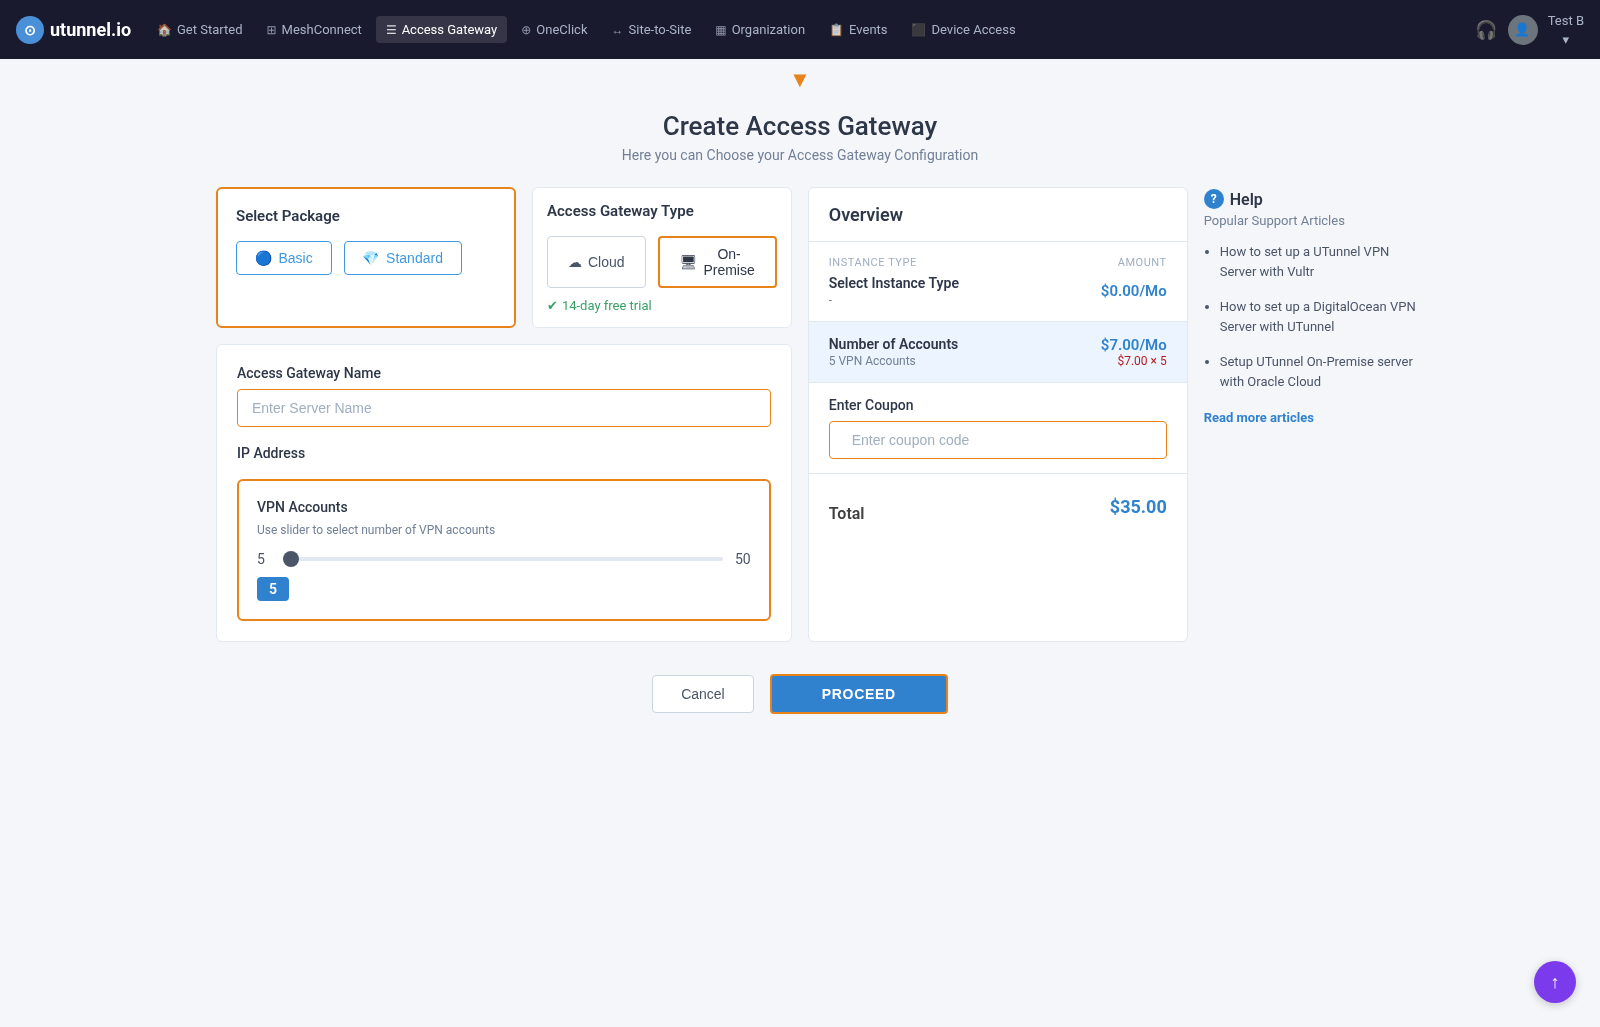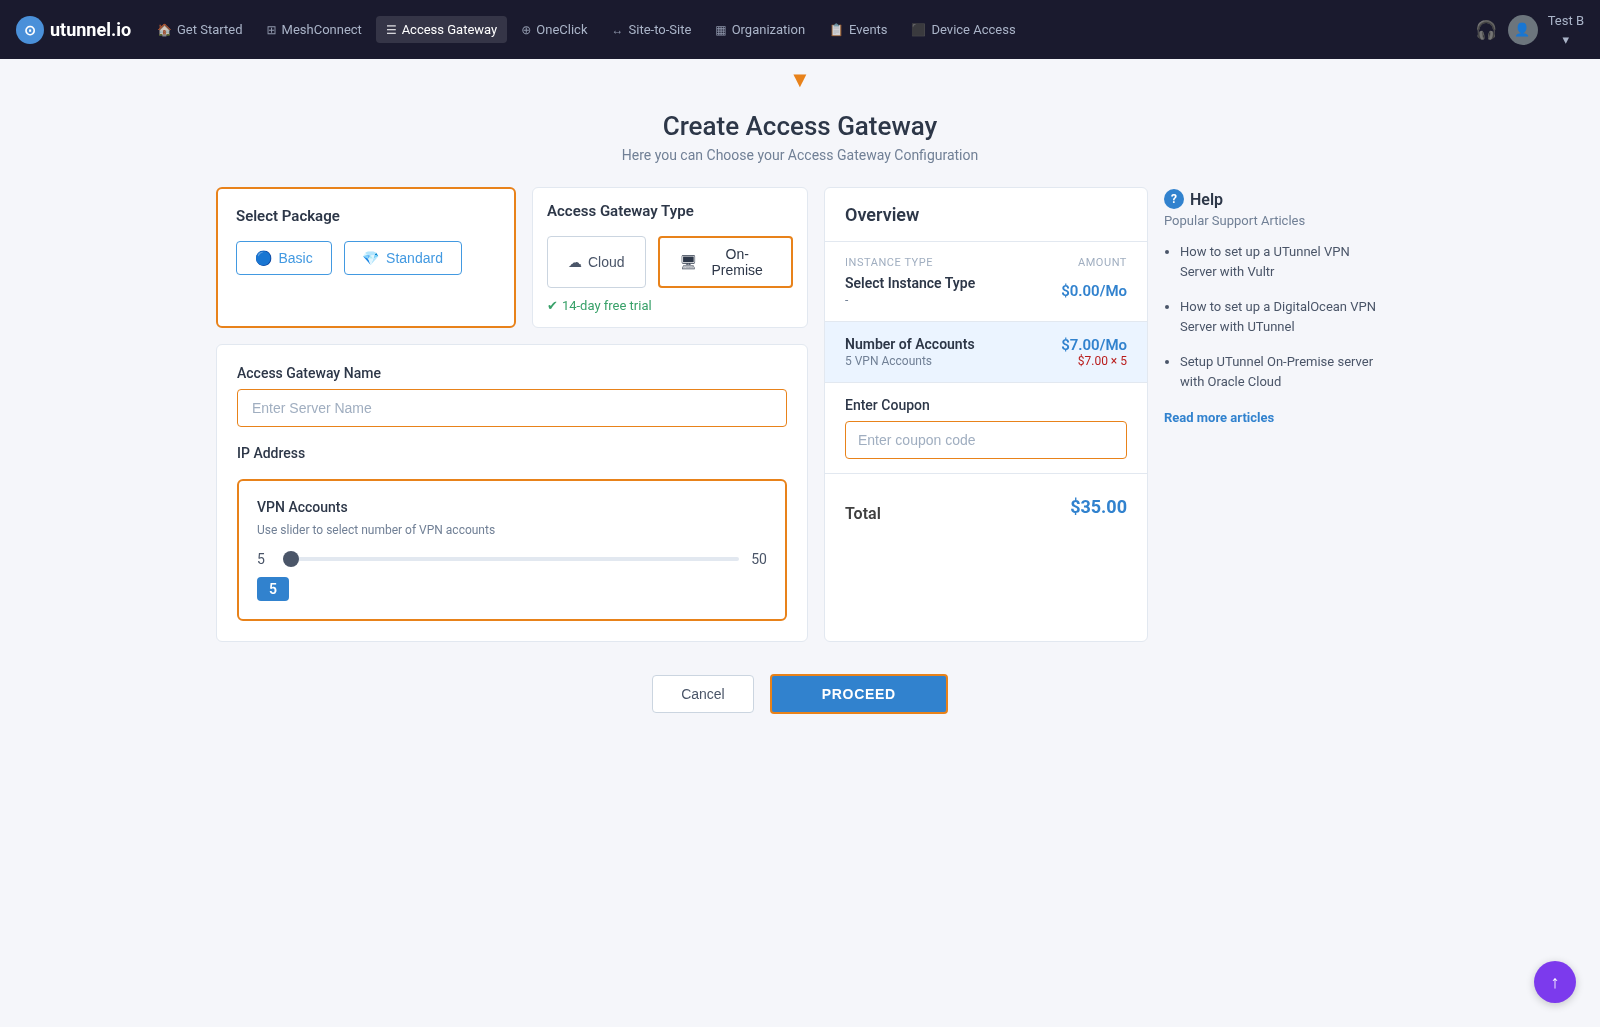--- a/index.html
+++ b/index.html
@@ -275,21 +275,21 @@
       font-weight: 600;
       display: inline-block;
       margin-top: 10px;
     }
 
     
     .overview-card {
       border: 1px solid #e2e8f0;
       border-radius: 6px;
       background: white;
-      width: 324px;
+      width: 380px;
       flex-shrink: 0;
       overflow: hidden;
     }
     .overview-header {
       padding: 16px 20px;
       font-size: 18px;
       font-weight: 600;
       color: #2d3748;
       border-bottom: 1px solid #e2e8f0;
     }
@@ -340,21 +340,21 @@
     .coupon-label {
       font-size: 14px;
       font-weight: 500;
       color: #2d3748;
       margin-bottom: 8px;
     }
     .coupon-input {
       width: 100%;
       border: 1px solid #e8821a;
       border-radius: 4px;
-      padding: 10px 12px;
+      padding: 10px 22px;
       font-size: 14px;
       color: #6d28d9;
       outline: none;
     }
     .coupon-input::placeholder { color: #a0aec0; }
     .total-section {
       padding: 16px 20px;
     }
     .total-row {
       display: flex;

